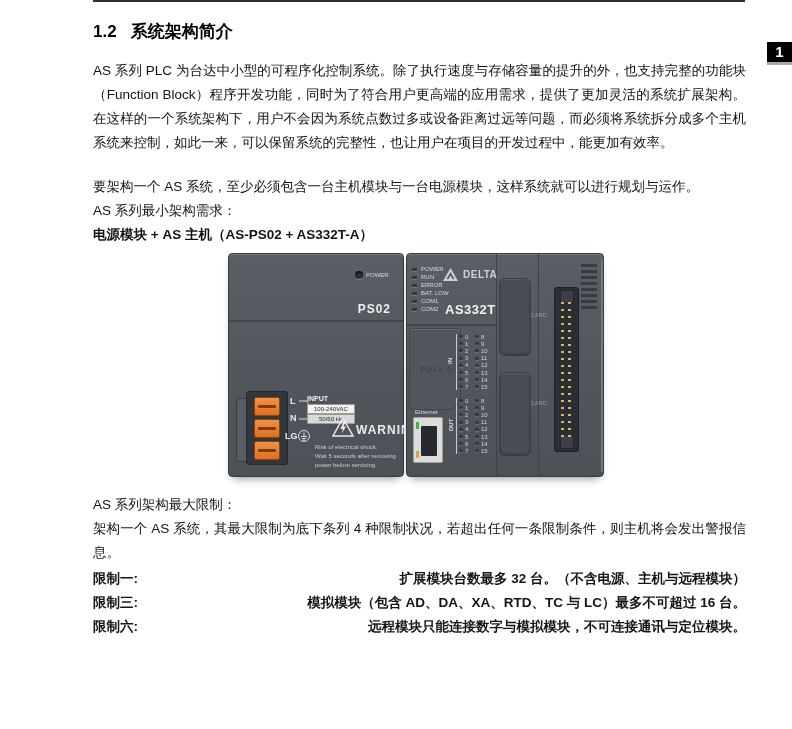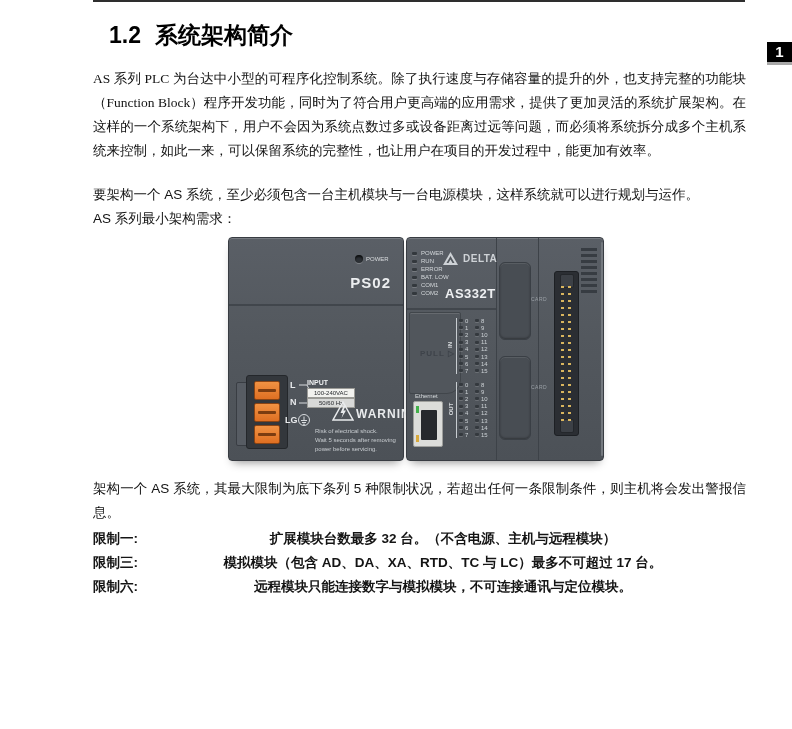--- a/index.html
+++ b/index.html
@@ -7,47 +7,47 @@
     width:792px;height:729px;overflow:hidden;background:#ffffff;
     font-family:"Liberation Sans",sans-serif;color:#141414;position:relative;
   }
   .toprule{position:absolute;top:0;left:93px;width:652px;height:2px;background:#2e2e2e;}
   .chapter-tab{
     position:absolute;top:42px;right:0;width:25px;height:20px;background:#000;
     color:#fff;font-weight:bold;font-size:15px;line-height:20px;text-align:center;
     border-bottom:3px solid #a8a8a8;
   }
   .content{position:relative;padding:14px 46px 0 93px;}
-  h1.sec{font-size:23px;margin:6px 0 16px 16px;font-weight:bold;color:#000;}
+  h1.sec{font-size:17px;margin:6px 0 16px 0;font-weight:bold;color:#000;}
   h1.sec .num{margin-right:14px;}
   p.body{font-size:13.5px;line-height:24px;text-align:justify;margin:0;color:#121212;}
-  p.mb{margin-bottom:20px;font-family:Liberation Serif, serif;}
+  p.mb{margin-bottom:20px;}
   p.bold{font-weight:bold;}
   .restrictions{margin-top:2px;}
   .r-item{display:flex;font-size:13.5px;line-height:24px;font-weight:bold;}
   .r-label{flex:0 0 47px;}
-  .r-text{flex:1;text-align:center;}
+  .r-text{flex:1;text-align:right;}
 
   
   .plc{position:relative;width:375px;height:230px;margin:6px 0 10px 135px;}
   .module{
     position:absolute;top:0;height:222px;border-radius:4px;
     background:linear-gradient(180deg,#5a5f66 0%,#53585e 45%,#4c5157 100%);
     border:1px solid #383c42;box-shadow:inset 0 1px 0 rgba(255,255,255,.18),0 6px 9px -5px rgba(0,0,0,.45);
   }
   .ps02{left:0;width:174px;}
   .as332t{left:178px;width:196px;}
   .seam-h{position:absolute;left:0;right:0;height:2px;background:#41464c;}
   .seam-v{position:absolute;top:0;bottom:0;width:1px;background:#3d4248;}
   .tinytxt{position:absolute;color:#d8dbde;font-size:6px;line-height:7px;white-space:nowrap;}
 
   
   .power-led{position:absolute;left:126px;top:17px;width:8px;height:8px;border-radius:50%;
     background:#2c3035;box-shadow:inset 0 2px 2px rgba(0,0,0,.7),0 1px 0 rgba(255,255,255,.22);}
-  .ps02-name{position:absolute;right:12px;top:36px;color:#eceef0;font-weight:bold;font-size:15px;letter-spacing:1px;}
+  .ps02-name{position:absolute;right:12px;top:48px;color:#eceef0;font-weight:bold;font-size:12px;letter-spacing:1px;}
   .term-clamp{position:absolute;left:7px;top:144px;width:12px;height:62px;background:#575c63;border:1px solid #393d43;border-radius:2px;}
   .term-block{position:absolute;left:17px;top:137px;width:40px;height:70px;background:#33373c;border:1px solid #24272b;border-radius:3px;padding:2px 0 0 0;}
   .term-cell{width:24px;height:17px;margin:3px auto 0 auto;background:linear-gradient(#f19243,#df6f22);border:1px solid #8a4414;border-radius:2px;position:relative;}
   .term-cell::after{content:"";position:absolute;left:3px;right:3px;top:7px;height:3px;background:#7c3c10;border-radius:1px;}
   .tlabel{position:absolute;color:#e8eaec;font-weight:bold;font-size:9px;}
   .warn-tri{position:absolute;left:103px;top:163px;}
   .warning-word{position:absolute;left:127px;top:169px;color:#e9ebed;font-weight:bold;font-size:12px;letter-spacing:1px;}
   .warn-lines{position:absolute;left:86px;top:189px;color:#c9cdd1;font-size:6px;line-height:9px;}
   .input-title{position:absolute;left:78px;top:141px;color:#eef0f1;font-weight:bold;font-size:7px;}
   .input-box{position:absolute;left:78px;width:46px;height:8px;background:#f2f2ef;color:#26292d;
@@ -104,20 +104,21 @@
 <div class="chapter-tab">1</div>
 
 <div class="content">
 
   <h1 class="sec"><span class="num">1.2</span><span>系统架构简介</span></h1>
 
   <p class="body mb">AS 系列 PLC 为台达中小型的可程序化控制系统。除了执行速度与存储容量的提升的外，也支持完整的功能块（Function Block）程序开发功能，同时为了符合用户更高端的应用需求，提供了更加灵活的系统扩展架构。在这样的一个系统架构下，用户不会因为系统点数过多或设备距离过远等问题，而必须将系统拆分成多个主机系统来控制，如此一来，可以保留系统的完整性，也让用户在项目的开发过程中，能更加有效率。</p>
 
   <p class="body">要架构一个 AS 系统，至少必须包含一台主机模块与一台电源模块，这样系统就可以进行规划与运作。</p>
   <p class="body">AS 系列最小架构需求：</p>
+  <p class="body bold">电源模块 + AS 主机（AS-PS02 + AS332T-A）</p>
 
   <div class="plc">
 
     <div class="module ps02">
       <div class="seam-h" style="top:66px;"></div>
       <div class="power-led"></div>
       <div class="tinytxt" style="left:137px;top:18px;">POWER</div>
       <div class="ps02-name">PS02</div>
 
       <div class="term-clamp"></div>
@@ -403,33 +404,34 @@
       <div class="connector">
         <div class="latch t"></div>
         <div class="latch b"></div>
         <div class="pincol a"></div>
         <div class="pincol b"></div>
       </div>
       <div class="edge-hi"></div>
     </div>
   </div>
 
-  <p class="body">架构一个 AS 系统，其最大限制为底下条列 5 种限制状况，若超出任何一条限制条件，则主机将会发出警报信息。</p>
+  <p class="body">AS 系列架构最大限制：</p>
+  <p class="body">架构一个 AS 系统，其最大限制为底下条列 4 种限制状况，若超出任何一条限制条件，则主机将会发出警报信息。</p>
 
   <div class="restrictions">
 
       <div class="r-item">
         <span class="r-label">限制一:</span>
         <span class="r-text">扩展模块台数最多 32 台。（不含电源、主机与远程模块）</span>
       </div>
 
 
       <div class="r-item">
         <span class="r-label">限制三:</span>
-        <span class="r-text">模拟模块（包含 AD、DA、XA、RTD、TC 与 LC）最多不可超过 17 台。</span>
+        <span class="r-text">模拟模块（包含 AD、DA、XA、RTD、TC 与 LC）最多不可超过 16 台。</span>
       </div>
 
 
 
       <div class="r-item">
         <span class="r-label">限制六:</span>
         <span class="r-text">远程模块只能连接数字与模拟模块，不可连接通讯与定位模块。</span>
       </div>
     </div>
 

